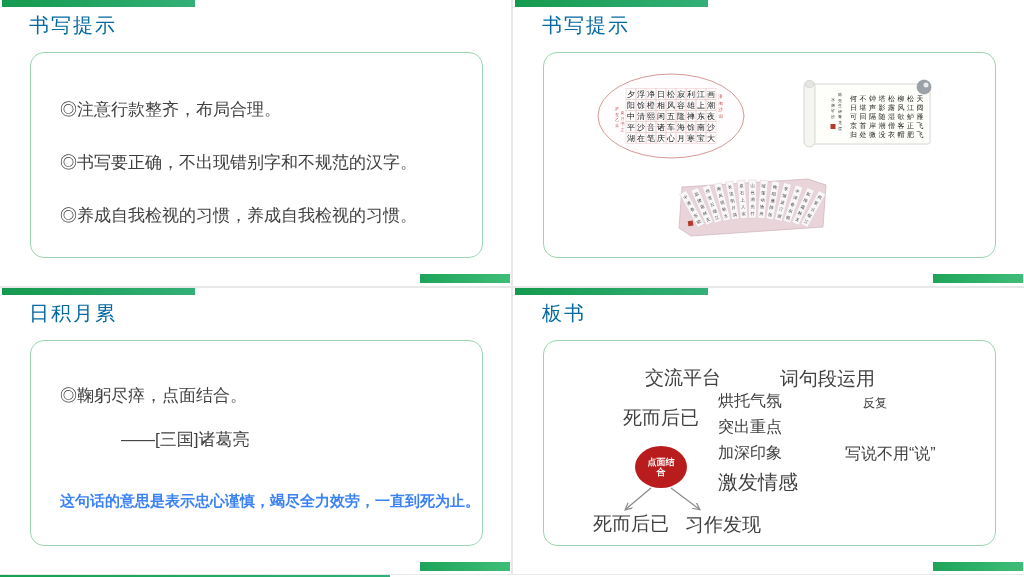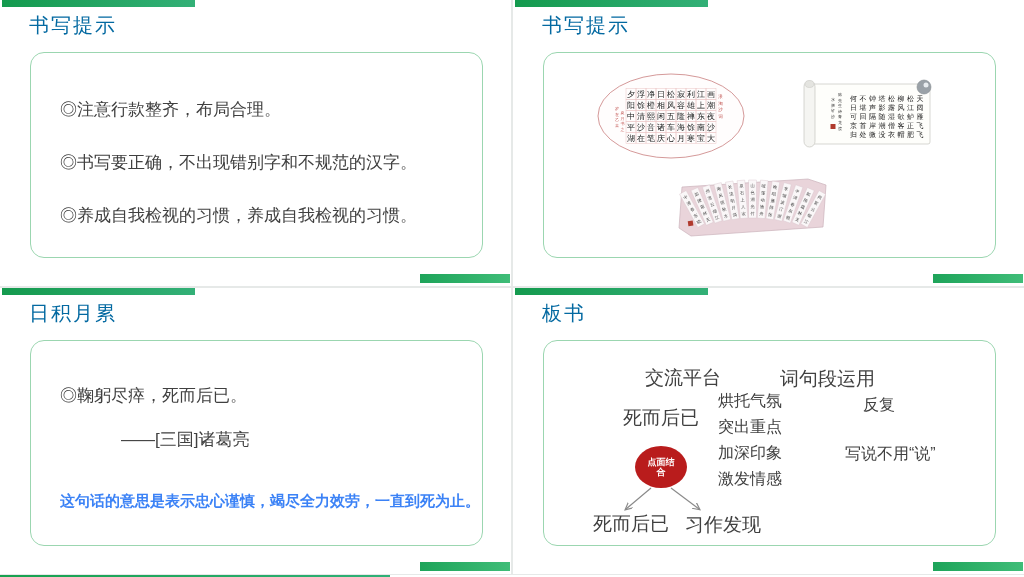--- a/index.html
+++ b/index.html
@@ -317,39 +317,39 @@
         </g>
         <rect x="13" y="45" width="5" height="5" fill="#b03a2e" transform="rotate(-8 15 47)"></rect>
       </svg>
     <div class="bottombar"></div>
   </div>
 
   <div class="slide" style="left:0;top:288px">
     <div class="topbar"></div>
     <div class="stitle">日积月累</div>
     <div class="cbox"></div>
-    <div class="t" style="left:60px;top:96px;font-size:17px">◎鞠躬尽瘁，死而后已。</div>
+    <div class="t" style="left:60px;top:96px;font-size:17px">◎鞠躬尽瘁，点面结合。</div>
     <div class="t" style="left:121px;top:140px;font-size:17px">——[三国]诸葛亮</div>
     <div class="t red" style="left:60px;top:204px;font-size:15px">这句话的意思是表示忠心谨慎，竭尽全力效劳，一直到死为止。</div>
     <div class="bottombar"></div>
   </div>
 
   <div class="slide" style="left:513px;top:288px">
     <div class="topbar"></div>
     <div class="stitle">板书</div>
     <div class="cbox"></div>
 
     <div class="t" style="left:132px;top:77px;font-size:19px">交流平台</div>
     <div class="t" style="left:267px;top:78px;font-size:19px">词句段运用</div>
     <div class="t" style="left:110px;top:117px;font-size:19px">死而后已</div>
     <div class="t" style="left:205px;top:103px;font-size:16px">烘托气氛</div>
     <div class="t" style="left:205px;top:129px;font-size:16px">突出重点</div>
     <div class="t" style="left:205px;top:155px;font-size:16px">加深印象</div>
-    <div class="t" style="left:205px;top:181px;font-size:16px">激发情感</div>
-    <div class="t" style="left:350px;top:107px;font-size:16px">反复</div>
+    <div class="t" style="left:205px;top:181px;font-size:20px">激发情感</div>
+    <div class="t" style="left:350px;top:107px;font-size:12px">反复</div>
     <div class="t" style="left:332px;top:156px;font-size:16px">写说不用“说”</div>
 
     <div class="ellipse">
       <span>点面结合</span>
     </div>
 
     <svg style="position:absolute;left:0;top:0;pointer-events:none" width="511" height="286" viewBox="0 0 511 286">
       <defs>
         <marker id="ah" markerWidth="8" markerHeight="8" refX="5" refY="3" orient="auto">
           <path d="M0,0 L6,3 L0,6" fill="none" stroke="#8a8a8a" stroke-width="1"></path>

